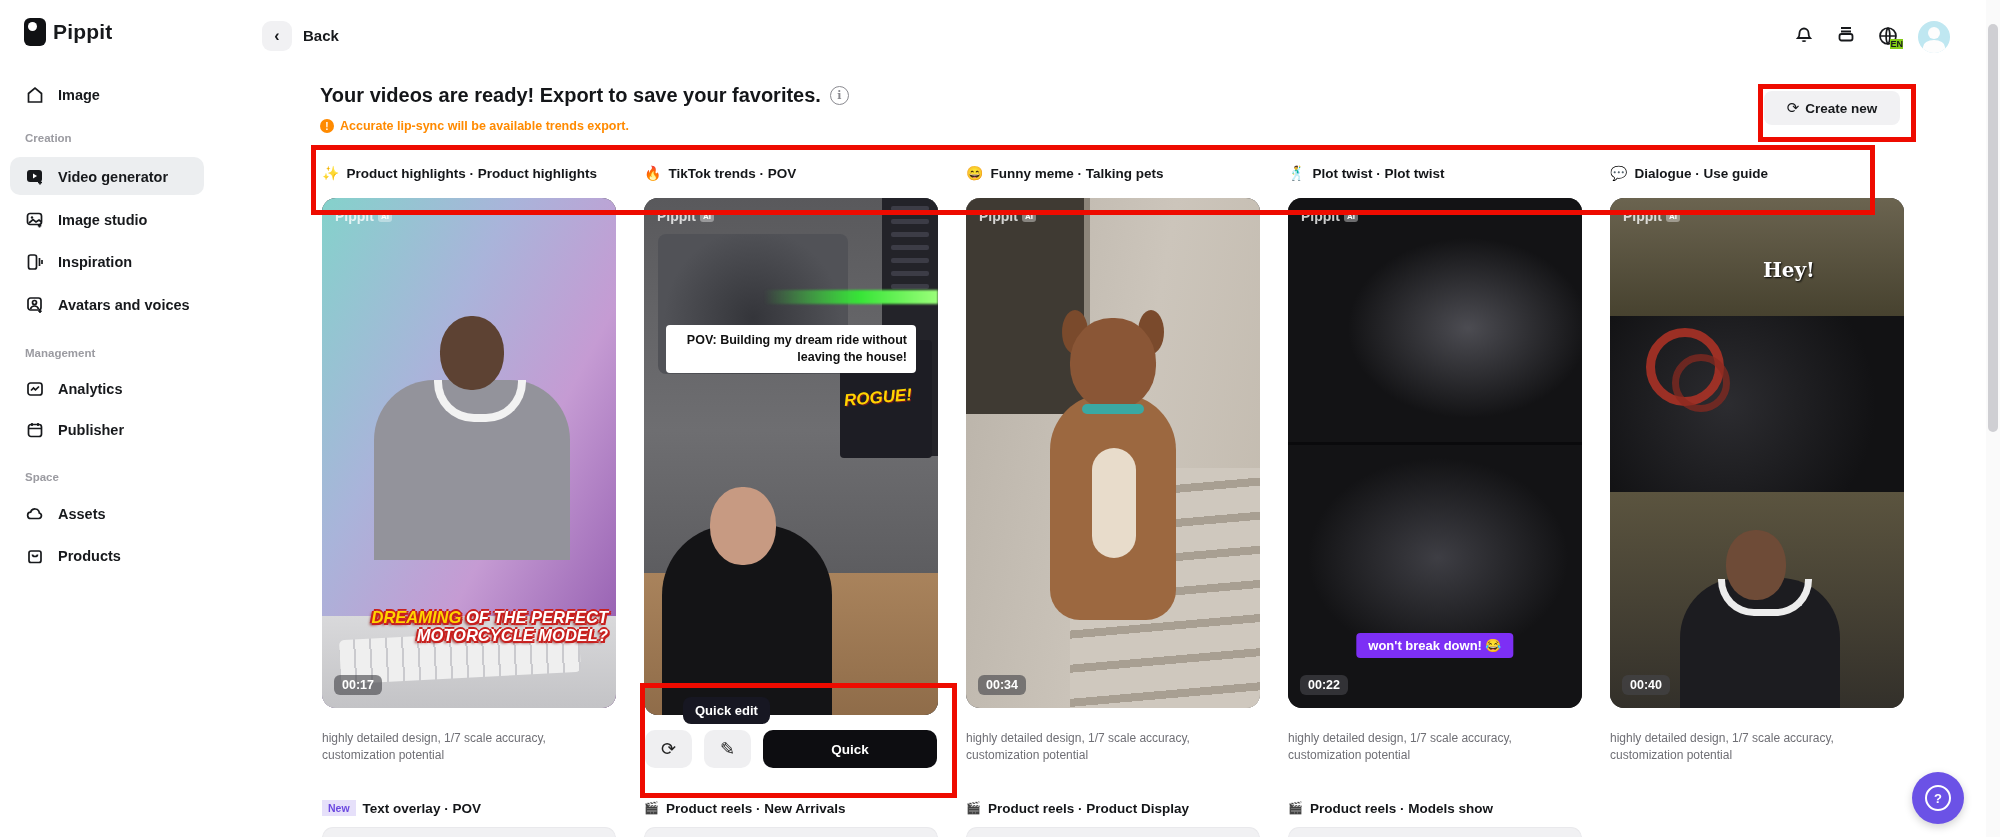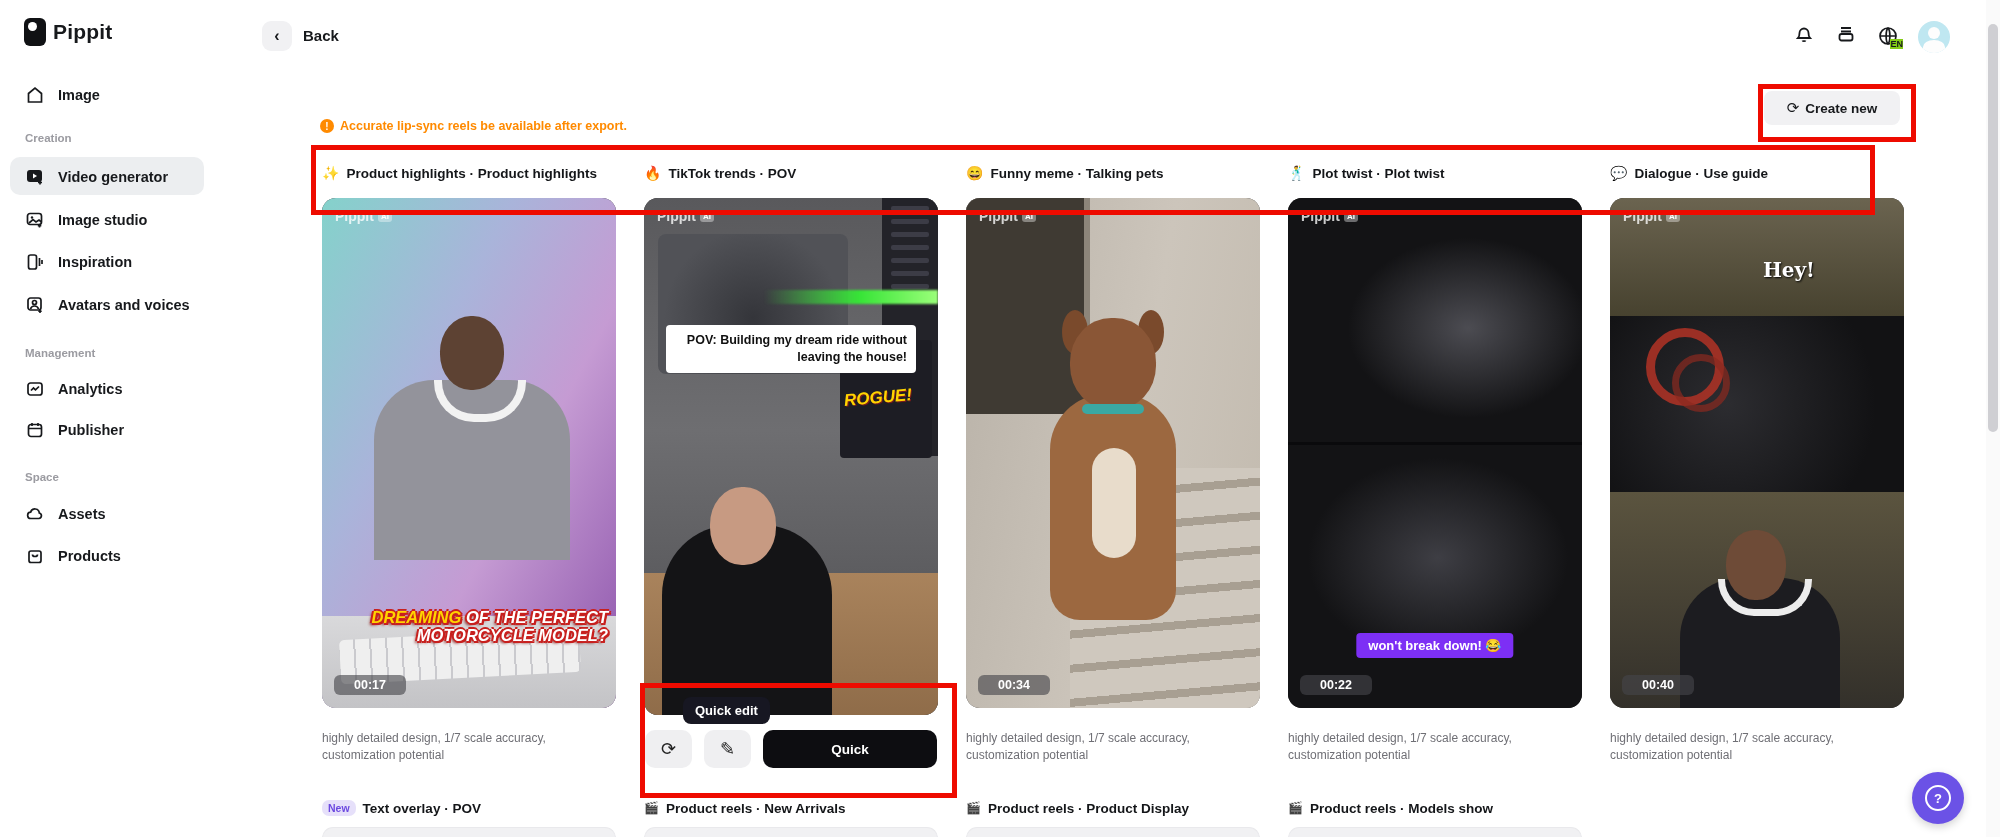--- a/index.html
+++ b/index.html
@@ -38,24 +38,24 @@
        align-items:center;justify-content:center;gap:6px;font-size:13.5px;font-weight:800;cursor:pointer;}
   
   .anno{border:5px solid #ee0b00;z-index:60;pointer-events:none;}
   
   .card-head{top:161px;height:24px;display:flex;align-items:center;gap:7px;font-size:13.5px;font-weight:800;color:#141619;cursor:pointer;}
   .card-head .emo{font-size:14px;}
   .thumb{top:198px;width:294px;height:510px;border-radius:14px;overflow:hidden;cursor:pointer;background:#222;}
   .wm{position:absolute;left:13px;top:10px;color:rgba(255,255,255,.78);font-size:14px;font-weight:800;display:flex;align-items:center;gap:4px;z-index:3;}
   .wm .tag{background:rgba(255,255,255,.38);color:#fff;border-radius:3px;font-size:8px;font-weight:800;padding:1px 3px;}
   .dur{position:absolute;left:12px;bottom:13px;background:rgba(70,70,74,.62);color:#fff;font-size:12.5px;font-weight:800;
-       padding:3px 20px;border-radius:6px;z-index:4;}
+       padding:3px 8px;border-radius:6px;z-index:4;}
   .desc{top:730px;width:258px;font-size:12px;line-height:17px;color:#6f6f75;}
   .next-row{top:797px;height:22px;display:flex;align-items:center;gap:7px;font-size:13.5px;font-weight:800;color:#141619;cursor:pointer;}
-  .new-badge{background:#e6e0fa;color:#6c49e0;font-size:10.5px;font-weight:800;border-radius:7px;padding:2px 6px;}
+  .new-badge{background:#e6e0fa;color:#6c49e0;font-size:10.5px;font-weight:800;border-radius:0;padding:2px 6px;}
   .reel-emo{font-size:12px;filter:saturate(.4);}
   .sliver{top:827px;width:294px;height:11px;background:#f1f1f3;border:1px solid #e9e9ec;border-bottom:none;border-radius:13px 13px 0 0;box-sizing:border-box;}
   .lay{position:absolute;}
   
   .c1-bg{inset:0;background:linear-gradient(118deg,#84d2cb 0%,#a9b4da 34%,#c59bd3 62%,#8d54ab 100%);}
   .c1-head{left:118px;top:118px;width:64px;height:74px;border-radius:48%;background:#5d4233;}
   .c1-body{left:52px;top:182px;width:196px;height:180px;border-radius:60px 60px 0 0;background:#93939b;}
   .c1-phones{left:112px;top:182px;width:76px;height:34px;border:8px solid #f2f2f2;border-top:none;border-radius:0 0 40px 40px;}
   .c1-desk{left:0;bottom:0;width:100%;height:92px;background:linear-gradient(#d9d9db,#c3c3c6);}
   .c1-keys{left:18px;bottom:30px;width:240px;height:44px;background:repeating-linear-gradient(90deg,#efefef 0 14px,#cacace 14px 16px);border-radius:5px;transform:rotate(-3deg);}
@@ -248,23 +248,27 @@
     <span style="position:relative;display:flex;">
       <svg width="22" height="22" viewBox="0 0 22 22" fill="none" stroke="#17191c" stroke-width="1.7">
           <circle cx="11" cy="11" r="8"></circle>
           <path d="M3 11h16M11 3c-2.5 2.3-2.5 13.7 0 16M11 3c2.5 2.3 2.5 13.7 0 16"></path>
         </svg>
       <span class="lang-tag">EN</span>
     </span>
   </div>
   <div class="abs avatar"></div>
 
+  <div class="abs page-title">
+    <span>Your videos are ready! Export to save your favorites.</span>
+    <span class="info-dot">i</span>
+  </div>
   <div class="abs warn-row">
     <span class="warn-dot">!</span>
-    <span>Accurate lip-sync reels be available after export.</span>
+    <span>Accurate lip-sync will be available trends export.</span>
   </div>
 
   <div class="abs create-btn">
     <span style="font-size:15px;font-weight:400;">⟳</span>
     <span>Create new</span>
   </div>
 
   <div class="abs card-head" style="left:322px">
     <span class="emo">✨</span>
     <span>Product highlights · Product highlights</span>

